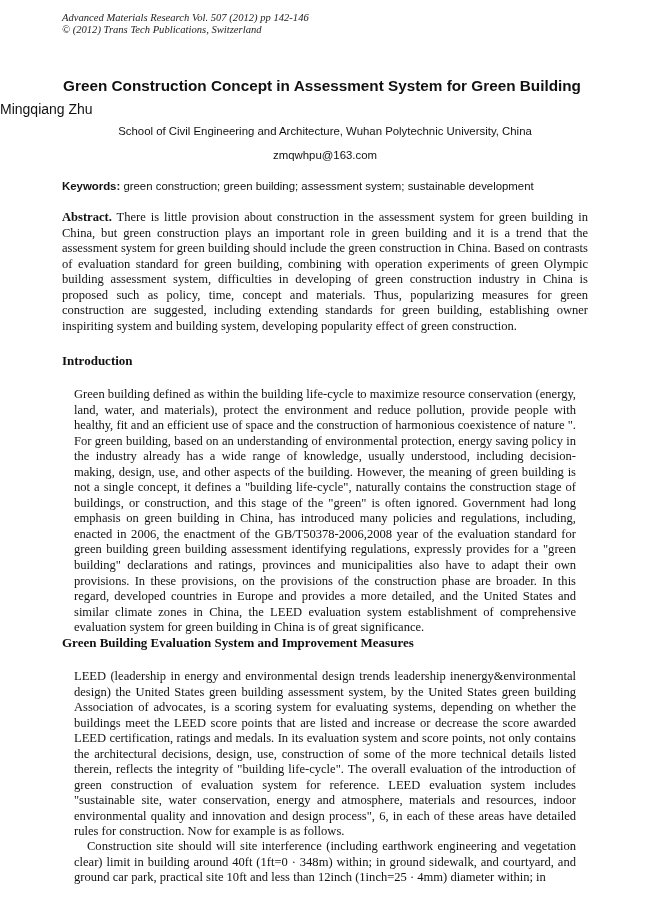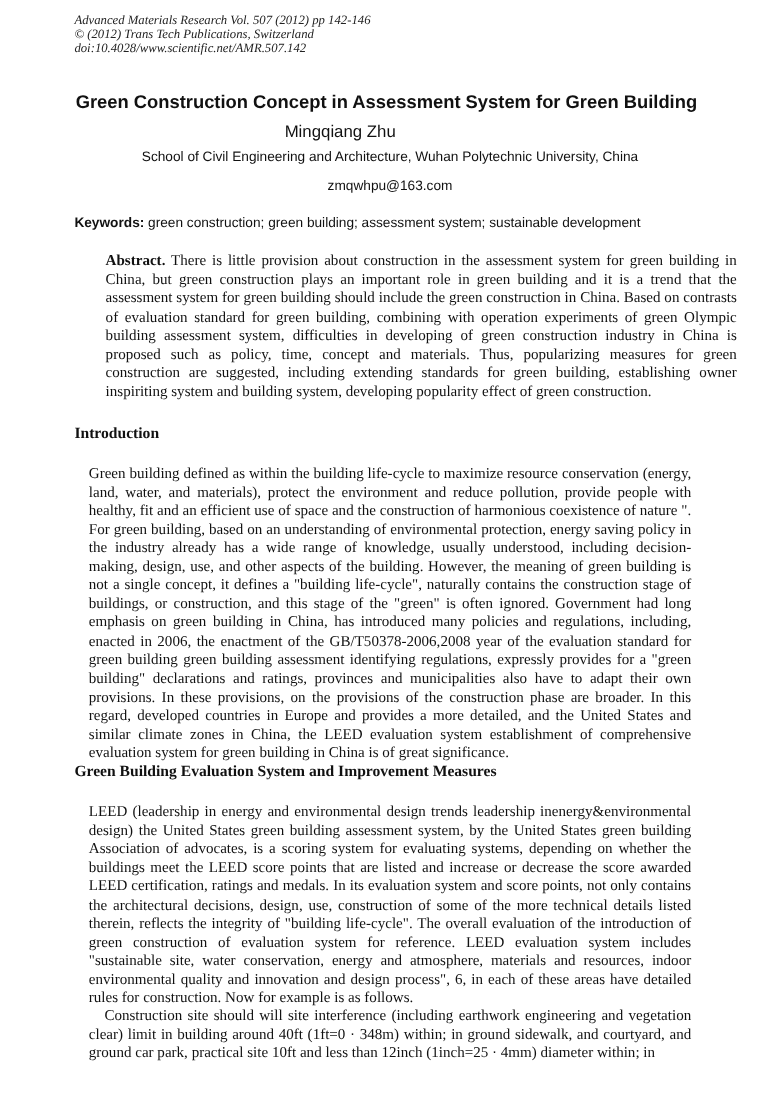--- a/index.html
+++ b/index.html
@@ -1,45 +1,44 @@
 <!DOCTYPE html>
 <html><head>
 <meta charset="utf-8">
 <style>
   html, body { margin: 0; padding: 0; background: #ffffff; }
   body { width: 650px; height: 920px; overflow: hidden; position: relative; color: #111; }
   .page { position: absolute; left: 0; top: 0; width: 650px; height: 920px; border-radius: 23px; }
   .header { position: absolute; left: 62px; top: 12px; font-family: "Liberation Serif", serif; font-style: italic; font-size: 10.6px; line-height: 11.6px; color: #222; }
   .header div { white-space: nowrap; }
   .title { position: absolute; left: 0; width: 644px; top: 77px; text-align: center; font-family: "Liberation Sans", sans-serif; font-weight: bold; font-size: 15.3px; line-height: 18px; white-space: nowrap; }
-  .author { position: absolute; left: 0; width: 567px; top: 101px; text-align: center; font-family: "Liberation Sans", sans-serif; font-size: 14px; line-height: 17px; }
+  .author { position: absolute; left: 0; width: 567px; top: 101px; font-family: "Liberation Sans", sans-serif; font-size: 14px; line-height: 17px; }
   .affil { position: absolute; left: 0; width: 650px; top: 124px; text-align: center; font-family: "Liberation Sans", sans-serif; font-size: 11.4px; line-height: 14px; white-space: nowrap; }
   .email { position: absolute; left: 0; width: 650px; top: 148px; text-align: center; font-family: "Liberation Sans", sans-serif; font-size: 11.4px; line-height: 14px; }
   .keywords { position: absolute; left: 62px; top: 179px; font-family: "Liberation Sans", sans-serif; font-size: 11.4px; line-height: 14px; white-space: nowrap; }
   .keywords b { font-weight: bold; }
   .body-block { position: absolute; left: 62px; width: 526px; font-family: "Liberation Serif", serif; font-size: 12.55px; line-height: 15.55px; text-align: justify; }
-  .abstract { top: 210px; margin-left: 26px; }
+  .abstract { top: 210px; }
   .abstract b { font-weight: bold; }
   .section-heading { position: absolute; left: 62px; font-family: "Liberation Serif", serif; font-weight: bold; font-size: 13px; line-height: 15px; white-space: nowrap; }
   .h-intro { top: 353px; }
   .p-intro { top: 375px; }
   .h-gbes { top: 635px; }
   .p-gbes { top: 657px; }
   .p-cons { top: 827px; text-indent: 13px; }
   p { margin: 12px; }
 </style>
 </head>
 <body>
 
 <div class="page">
 
   <div class="header">
     <div>Advanced Materials Research Vol. 507 (2012) pp 142-146</div>
     <div>© (2012) Trans Tech Publications, Switzerland</div>
-    <div>doi:10.4028/www.scientific.net/AMR.507.142</div>
   </div>
 
   <div class="title">Green Construction Concept in Assessment System for Green Building</div>
   <div class="author">Mingqiang Zhu</div>
   <div class="affil">School of Civil Engineering and Architecture, Wuhan Polytechnic University, China</div>
   <div class="email">zmqwhpu@163.com</div>
 
   <div class="keywords"><b>Keywords:</b><span> green construction; green building; assessment system; sustainable development</span></div>
 
   <div class="body-block abstract"><b>Abstract.</b><span> There is little provision about construction in the assessment system for green building in China, but green construction plays an important role in green building and it is a trend that the assessment system for green building should include the green construction in China. Based on contrasts of evaluation standard for green building, combining with operation experiments of green Olympic building assessment system, difficulties in developing of green construction industry in China is proposed such as policy, time, concept and materials. Thus, popularizing measures for green construction are suggested, including extending standards for green building, establishing owner inspiriting system and building system, developing popularity effect of green construction.</span></div>

